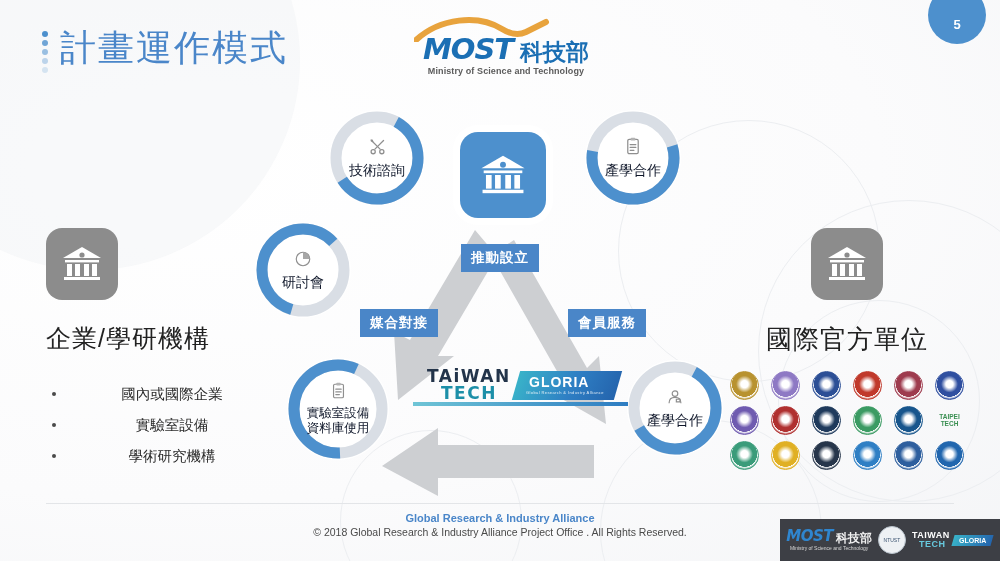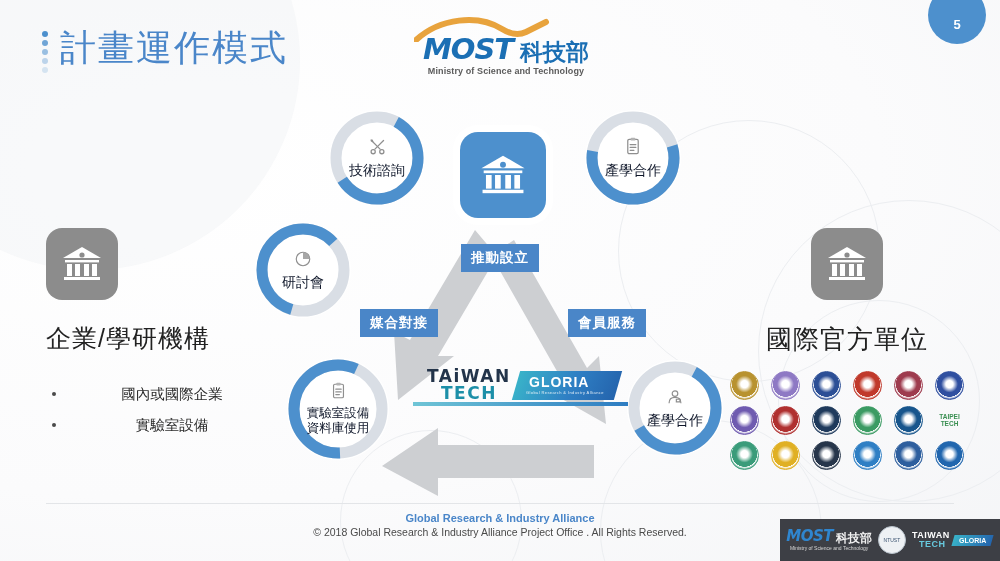--- a/index.html
+++ b/index.html
@@ -171,20 +171,21 @@
         <rect x="15" y="20" width="5" height="12" fill="#fff"></rect>
         <rect x="24" y="20" width="5" height="12" fill="#fff"></rect>
         <rect x="32" y="20" width="5" height="12" fill="#fff"></rect>
         <rect x="4" y="33" width="36" height="3" fill="#fff"></rect>
       </svg>
     </div>
     <div class="side-title">企業/學研機構</div>
     <ul class="bullets">
       <li>國內或國際企業</li>
       <li>實驗室設備</li>
+      <li>學術研究機構</li>
     </ul>
   </div>
 
   <div class="side side-right">
     <div class="inst-icon">
       <svg width="44" height="40" viewBox="0 0 44 40">
         <path d="M22 3 L41 14 L3 14 Z" fill="#fff"></path>
         <circle cx="22" cy="11" r="2.6" fill="#8c8c8c"></circle>
         <rect x="5" y="16" width="34" height="2.4" fill="#fff"></rect>
         <rect x="7" y="20" width="5" height="12" fill="#fff"></rect>

